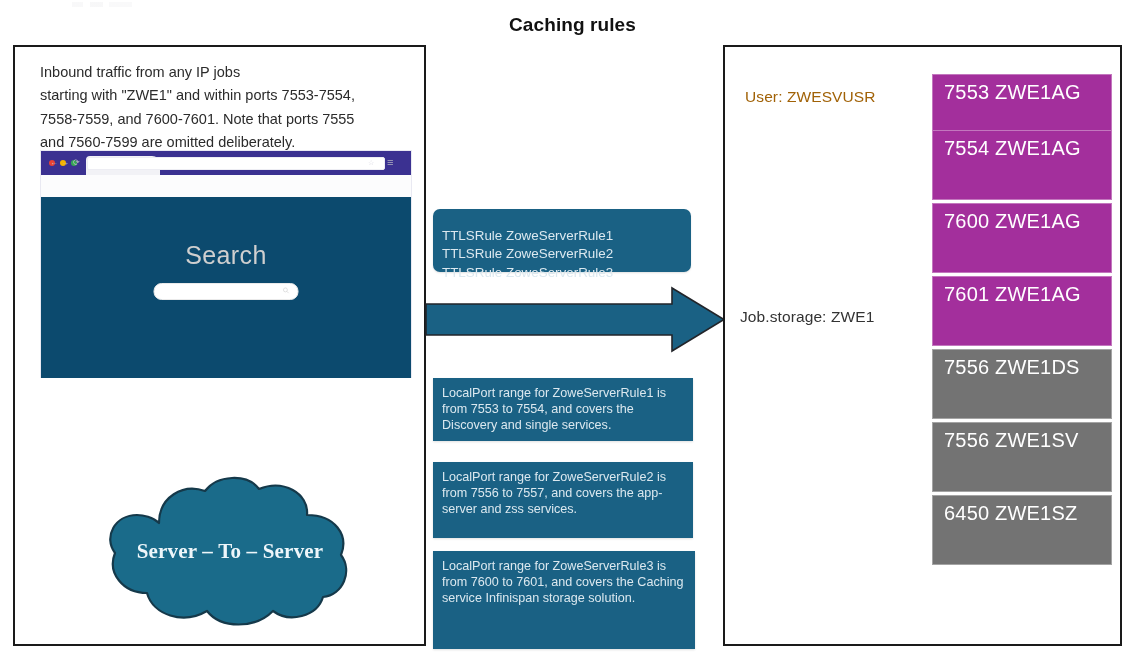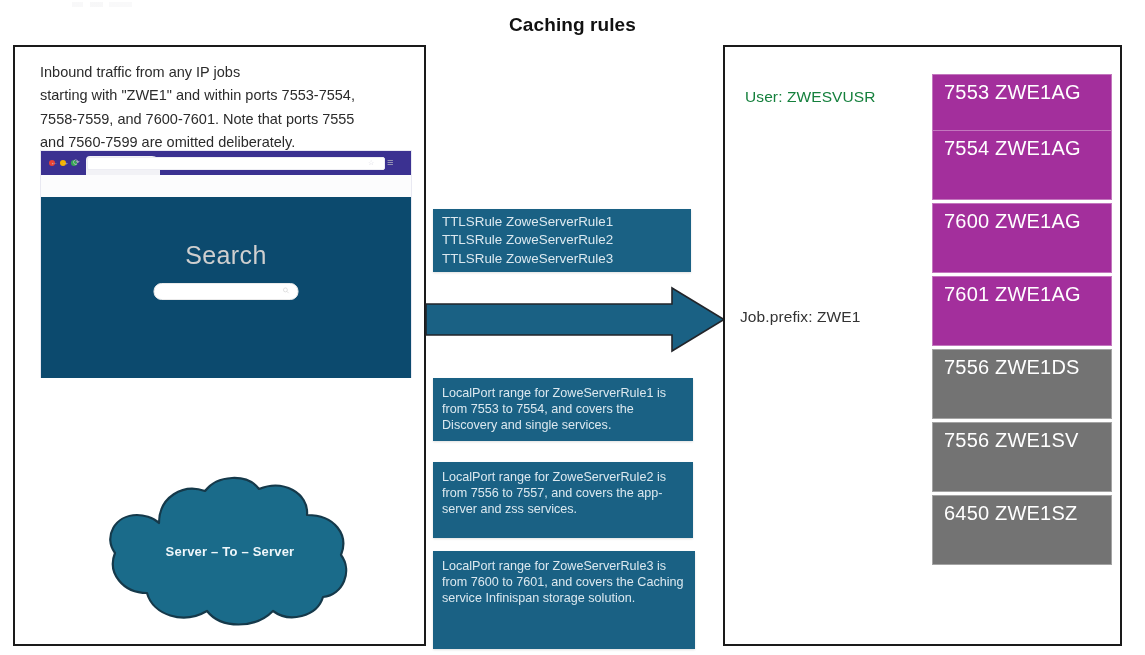--- a/index.html
+++ b/index.html
@@ -109,51 +109,51 @@
     position:absolute;right:8px;top:3px;font-size:7px;color:#d8d8d8;line-height:9px;
   }
 
   
   #cloud-shape{
     position:absolute;left:82px;top:424px;width:260px;height:160px;
   }
   #cloud-label{
     position:absolute;left:82px;top:424px;width:260px;height:160px;
     display:flex;align-items:center;justify-content:center;
-    font-size:13px;font-weight:bold;color:#eef6fa;
+    font-size:21px;font-weight:bold;color:#eef6fa;
     letter-spacing:.2px;pointer-events:none;
-    padding-left:6px;box-sizing:border-box;
+    padding-left:6px;box-sizing:border-box;font-family:Liberation Serif, serif;
   }
 
   
   .info-box{
     position:absolute;background:#1a6184;
     color:#dbe8ef;box-sizing:border-box;
     padding:7px 9px 8px 9px;
     font-size:12.6px;line-height:1.29;
     box-shadow:0 1px 2px rgba(0,0,0,.12);
   }
   #ttls-rules-box{
     left:433px;top:209px;width:258px;height:63px;
-    font-size:13.4px;line-height:1.37;padding-top:4px;
-    white-space:pre-line;font-weight:normal;
+    font-size:13.4px;line-height:1.37;padding-top:18px;
+    white-space:pre-line;font-weight:normal;border-radius:7px;
   }
   #rule1-box{left:433px;top:378px;width:260px;height:63px;}
   #rule2-box{left:433px;top:462px;width:260px;height:76px;}
   #rule3-box{left:433px;top:551px;width:262px;height:98px;}
 
   
   #flow-arrow{
     position:absolute;left:424px;top:286px;width:302px;height:67px;
   }
 
   
   #user-label{
     position:absolute;left:745px;top:88px;
-    font-size:15.5px;color:#15803d;letter-spacing:.1px;
+    font-size:15.5px;color:#a16207;letter-spacing:.1px;
   }
   #jobprefix-label{
     position:absolute;left:740px;top:308px;
     font-size:15.5px;color:#333333;letter-spacing:.1px;
   }
   .job-row{
     position:absolute;left:932px;width:180px;height:70px;
     box-sizing:border-box;
     color:#ffffff;font-size:20px;
     padding:7px 0 0 12px;
@@ -237,21 +237,21 @@
     <path d="M2 18 L248 18 L248 2 L300 33.5 L248 65 L248 49 L2 49 Z" fill="#1a6184" stroke="#22252a" stroke-width="1.6" stroke-linejoin="miter"></path>
   </svg>
 
   <div class="info-box" id="rule1-box">LocalPort range for ZoweServerRule1 is from 7553 to 7554, and covers the Discovery and single services.</div>
   <div class="info-box" id="rule2-box">LocalPort range for ZoweServerRule2 is from 7556 to 7557, and covers the app-server and zss services.</div>
   <div class="info-box" id="rule3-box">LocalPort range for ZoweServerRule3 is from 7600 to 7601, and covers the Caching service Infinispan storage solution.</div>
 
   <div class="panel" id="right-panel"></div>
 
   <div id="user-label">User: ZWESVUSR</div>
-  <div id="jobprefix-label">Job.prefix: ZWE1</div>
+  <div id="jobprefix-label">Job.storage: ZWE1</div>
 
   <div class="job-row magenta" style="top:58px;margin-top:16px;">7553 ZWE1AG</div>
   <div class="job-row magenta" style="top:130px;">7554 ZWE1AG</div>
   <div class="job-row magenta" style="top:203px;">7600 ZWE1AG</div>
   <div class="job-row magenta" style="top:276px;">7601 ZWE1AG</div>
   <div class="job-row blue" style="top:349px;">7556 ZWE1DS</div>
   <div class="job-row blue" style="top:422px;">7556 ZWE1SV</div>
   <div class="job-row blue" style="top:495px;">6450 ZWE1SZ</div>
 
 </div>

